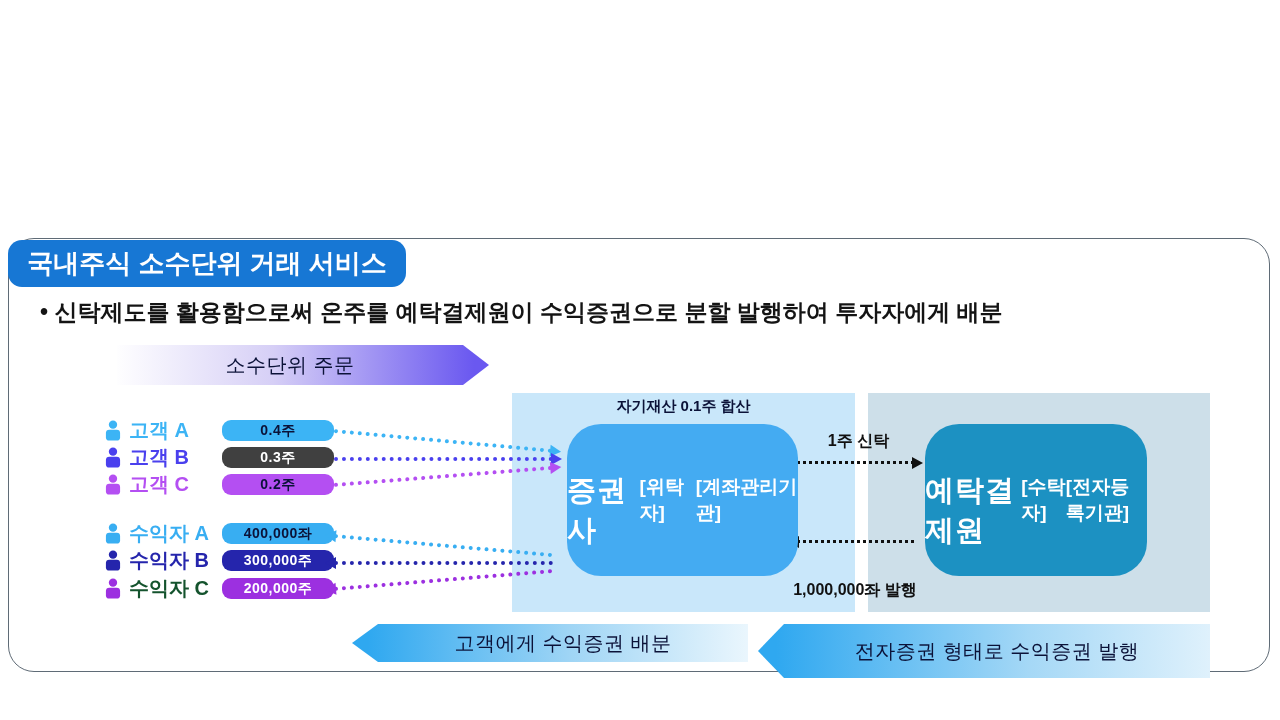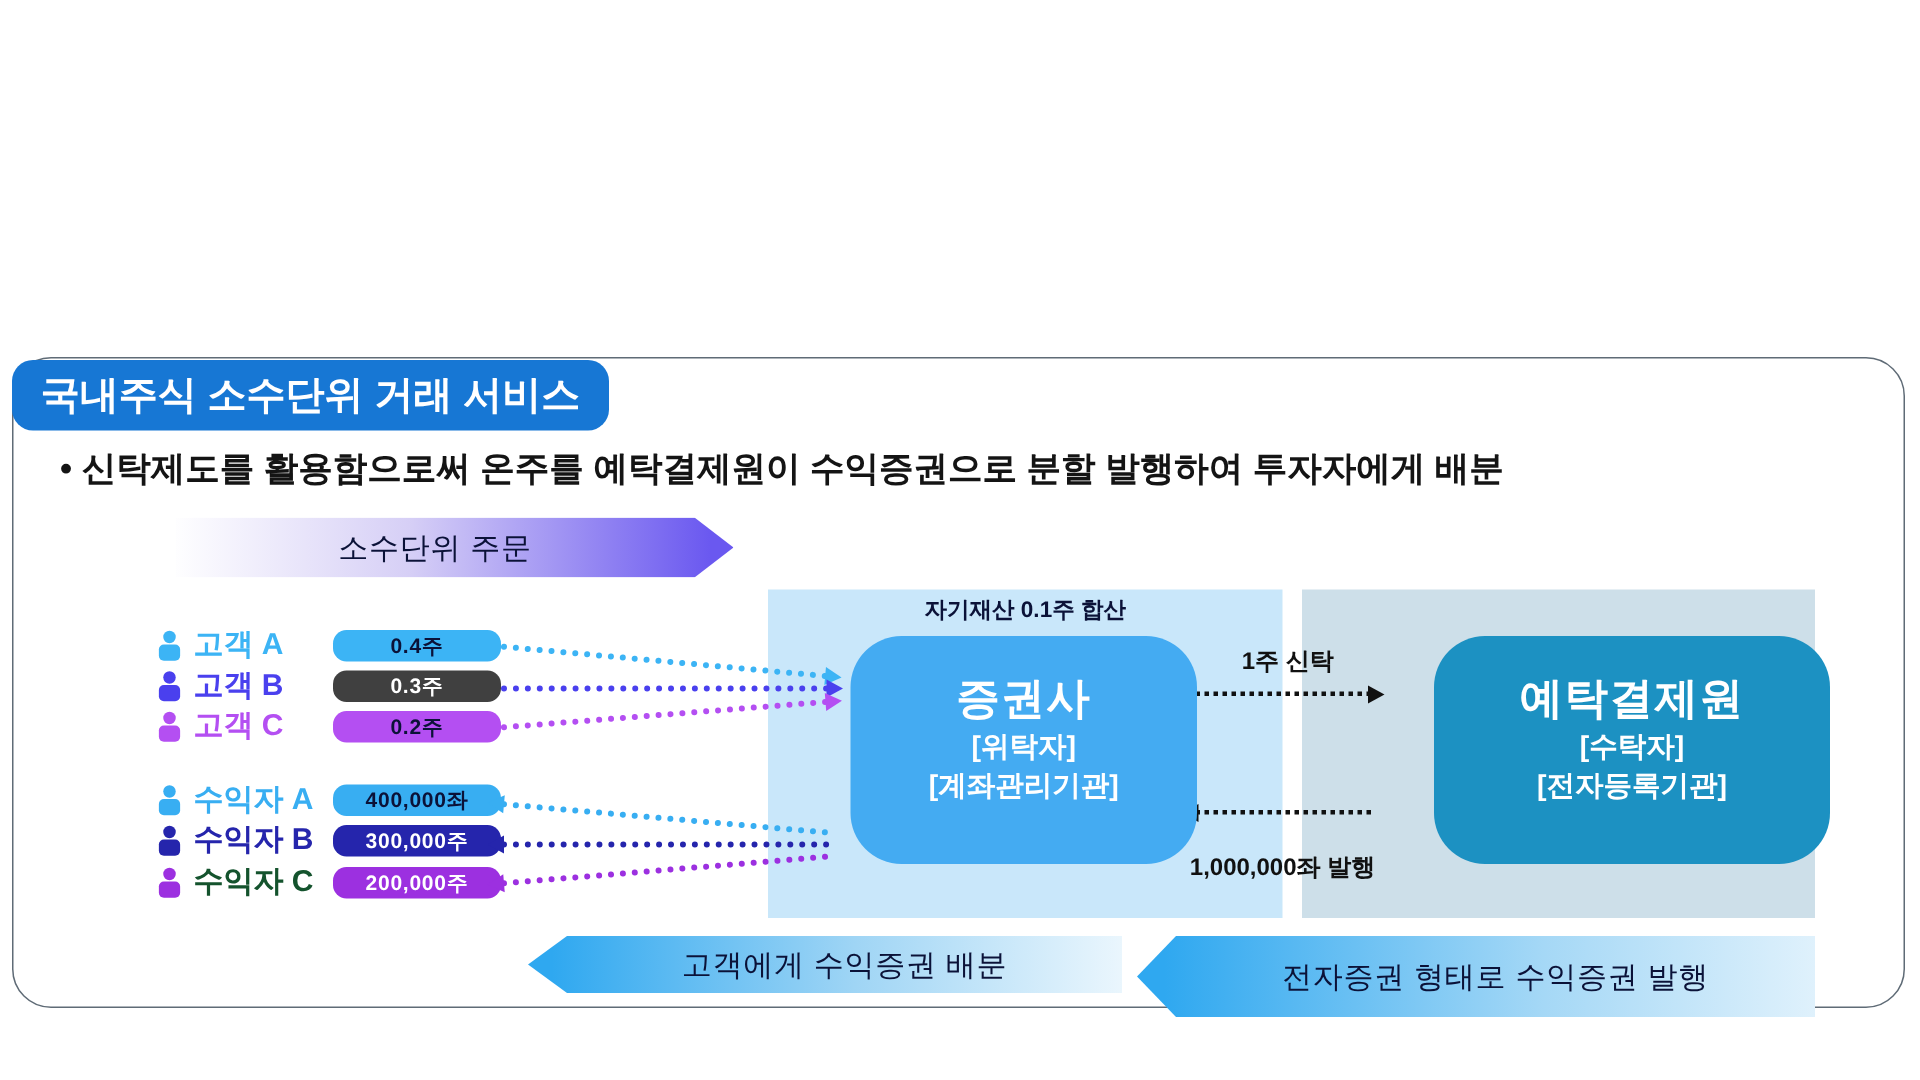--- a/index.html
+++ b/index.html
@@ -34,26 +34,26 @@
   .person svg { display:block; width:20px; height:21px; }
   .row-label { position:absolute; left:129px; top:-2px; font-size:20px; font-weight:bold; line-height:24px; white-space:nowrap; }
   .pill { position:absolute; left:222px; top:0; width:112px; height:21px; border-radius:9px;
           font-size:14px; font-weight:bold; text-align:center; line-height:21px; letter-spacing:0.5px; }
 
   .panel { position:absolute; top:393px; height:219px; }
   .panel-center { left:512px; width:343px; }
   .panel-right  { left:868px; width:342px; }
 
   .entity-box { position:absolute; top:424px; height:152px; border-radius:34px;
-                display:flex; flex-direction:column; align-items:center; color:#fff; z-index:2; }
+                display:flex; flex-direction:row; align-items:center; color:#fff; z-index:2; }
   .entity-box .ename { font-size:29px; font-weight:bold; margin-top:22px; letter-spacing:1px; }
   .entity-box .erole { font-size:19px; line-height:26px; font-weight:bold; }
   .entity-box .erole:first-of-type { margin-top:10px; }
   .box-center { left:567px; width:231px; }
-  .box-right  { left:956px; width:264px; }
+  .box-right  { left:925px; width:222px; }
 
   .small-note { position:absolute; font-size:15px; font-weight:bold; color:#0b1238; text-align:center; white-space:nowrap; }
 
   .dotline { position:absolute; height:0; border-top:4px dotted currentColor; transform-origin:left center; }
   .dotline.head-right::after { content:''; position:absolute; right:-9px; top:-8px;
       border-left:11px solid currentColor; border-top:6px solid transparent; border-bottom:6px solid transparent; }
   .dotline.head-left::before { content:''; position:absolute; left:-9px; top:-8px;
       border-right:11px solid currentColor; border-top:6px solid transparent; border-bottom:6px solid transparent; }
   .dotline.black { border-top-width:3px; }
   .dotline.black.head-right::after { top:-7px; }
@@ -159,21 +159,21 @@
   <div class="entity-box box-right" style="background-color: rgb(28, 145, 194);">
     <div class="ename">예탁결제원</div>
     <div class="erole">[수탁자]</div>
     <div class="erole">[전자등록기관]</div>
   </div>
 
   <div class="flow-label" style="left:800px;top:431px;width:117px">1주 신탁</div>
   <div class="dotline black head-right" style="left: 797px; top: 461px; width: 117px; color: rgb(17, 17, 17);"></div>
 
   <div class="dotline black head-left" style="left: 797px; top: 540px; width: 117px; color: rgb(17, 17, 17);"></div>
-  <div class="flow-label" style="left:781px;top:568px;width:148px">1,000,000좌 발행</div>
+  <div class="flow-label" style="left:781px;top:580px;width:148px">1,000,000좌 발행</div>
 
   <div class="banner point-left banner-bottom-left">
     <span>고객에게 수익증권 배분</span>
   </div>
   <div class="banner point-left banner-bottom-right">
     <span>전자증권 형태로 수익증권 발행</span>
   </div>
 
 </div>
 

